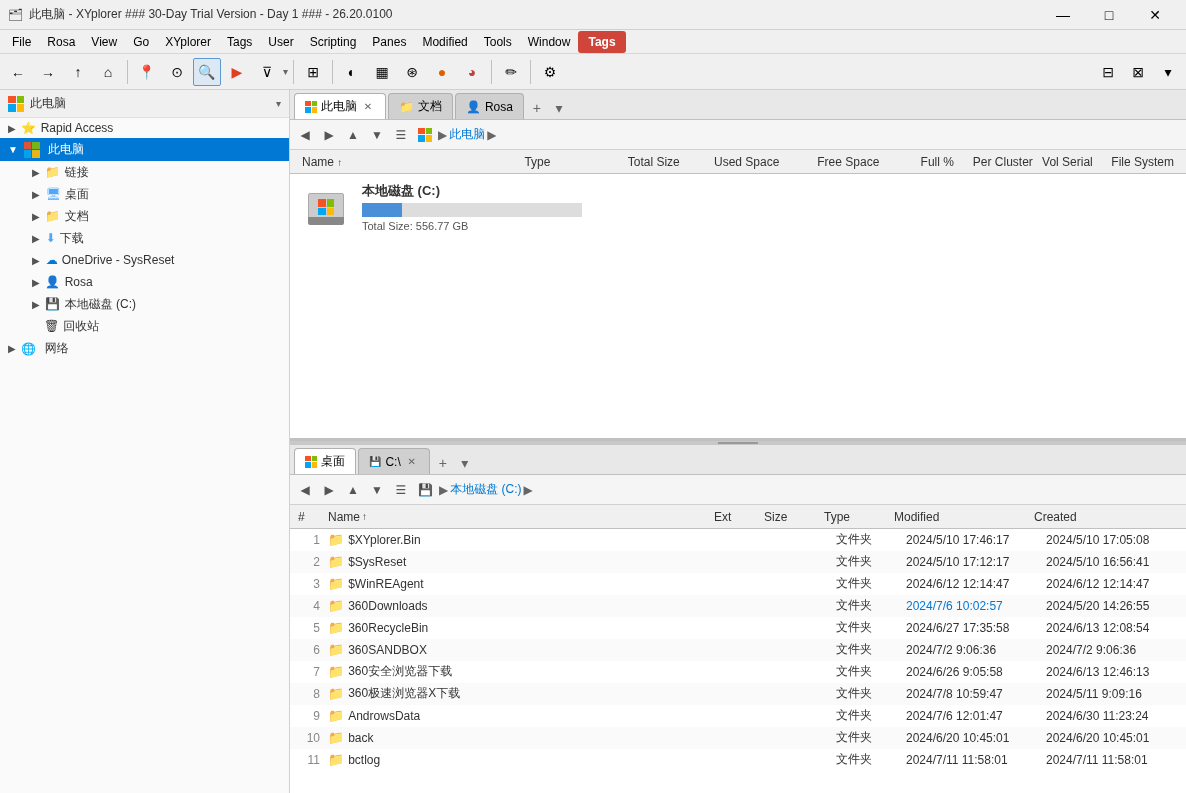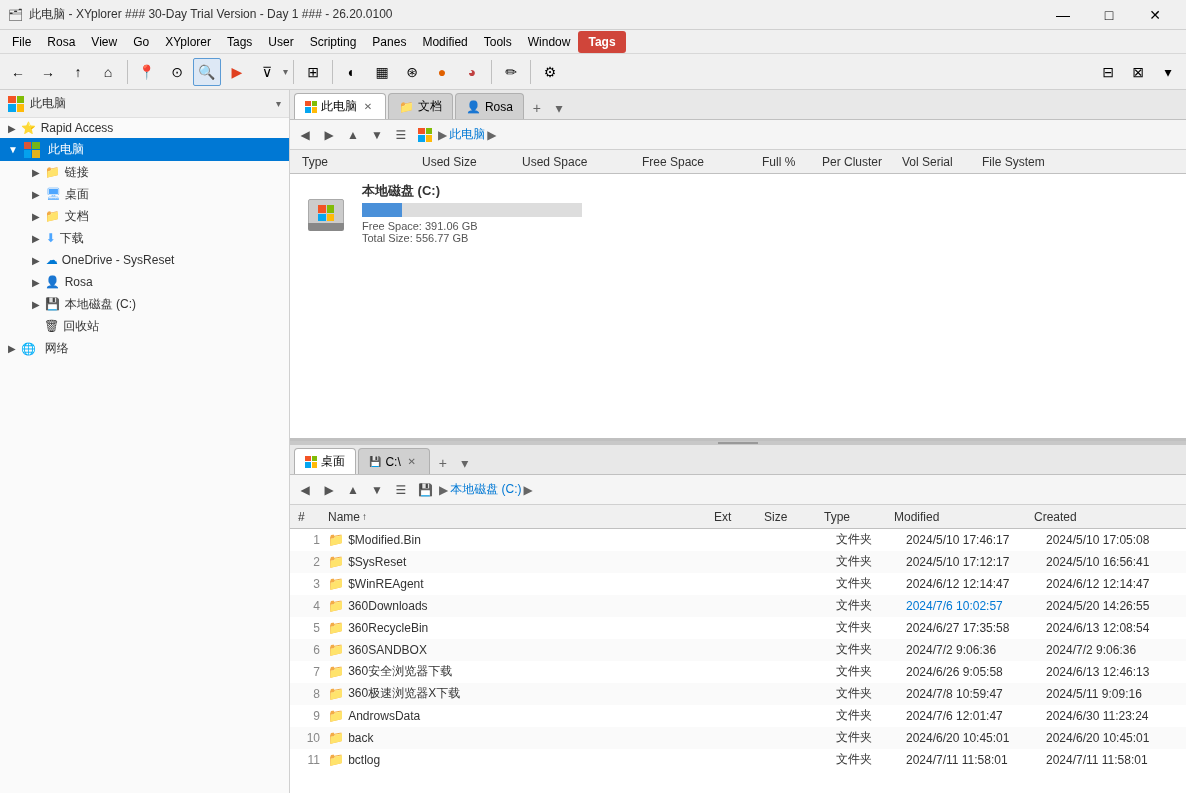--- a/index.html
+++ b/index.html
@@ -289,25 +289,29 @@
             <span class="win-r2"></span>
             <span class="win-r3"></span>
             <span class="win-r4"></span>
         </div>
         <span class="nav-path-arrow">▶</span>
         <span class="nav-path-segment">此电脑</span>
         <span class="nav-path-arrow">▶</span>
       </div>
 
       <div class="top-col-header">
+        <div class="tcol" style="width:260px">
+          <span>Name</span>
+          <span style="font-size:10px">↑</span>
+        </div>
         <div class="tcol" style="width:120px">
           <span>Type</span>
         </div>
         <div class="tcol" style="width:100px">
-          <span>Used Size</span>
+          <span>Total Size</span>
         </div>
         <div class="tcol" style="width:120px">
           <span>Used Space</span>
         </div>
         <div class="tcol" style="width:120px">
           <span>Free Space</span>
         </div>
         <div class="tcol" style="width:60px">
           <span>Full %</span>
         </div>
@@ -335,21 +339,20 @@
                 <span style="background:#ffba08;display:block"></span>
               </div>
             </div>
             <div style="position:absolute;bottom:2px;left:0;right:0;height:8px;background:#888;border-radius:0 0 2px 2px;width:36px;margin:auto"></div>
           </div>
           <div class="drive-info">
             <div class="drive-name">本地磁盘 (C:)</div>
             <div class="drive-bar-container">
               <div class="drive-bar-fill" style="width:18%"></div>
             </div>
-            <div class="drive-space-text">Free Space: 391.06 GB</div>
             <div class="drive-space-text">Total Size: 556.77 GB</div>
           </div>
         </div>
       </div>
     </div>
 
     <div class="pane-divider"></div>
 
     <div class="file-pane-bottom">
 
@@ -408,21 +411,21 @@
           <span>Created</span>
         </div>
         <div style="width:12px"></div>
       </div>
 
       <div class="file-list" id="file-list">
       <div class="file-row">
     <span class="file-cell num">1</span>
     <span class="file-cell name">
       <span style="color:#ffc83d;font-size:13px">📁</span>
-      <span>$Modified.Bin</span>
+      <span>$XYplorer.Bin</span>
     </span>
     <span class="file-cell ext"></span>
     <span class="file-cell size"></span>
     <span class="file-cell type" style="width:70px">文件夹</span>
     <span class="file-cell modified " style="width:140px">2024/5/10 17:46:17</span>
     <span class="file-cell created" style="width:140px">2024/5/10 17:05:08</span>
   </div>
           <div class="file-row">
     <span class="file-cell num">2</span>
     <span class="file-cell name">

